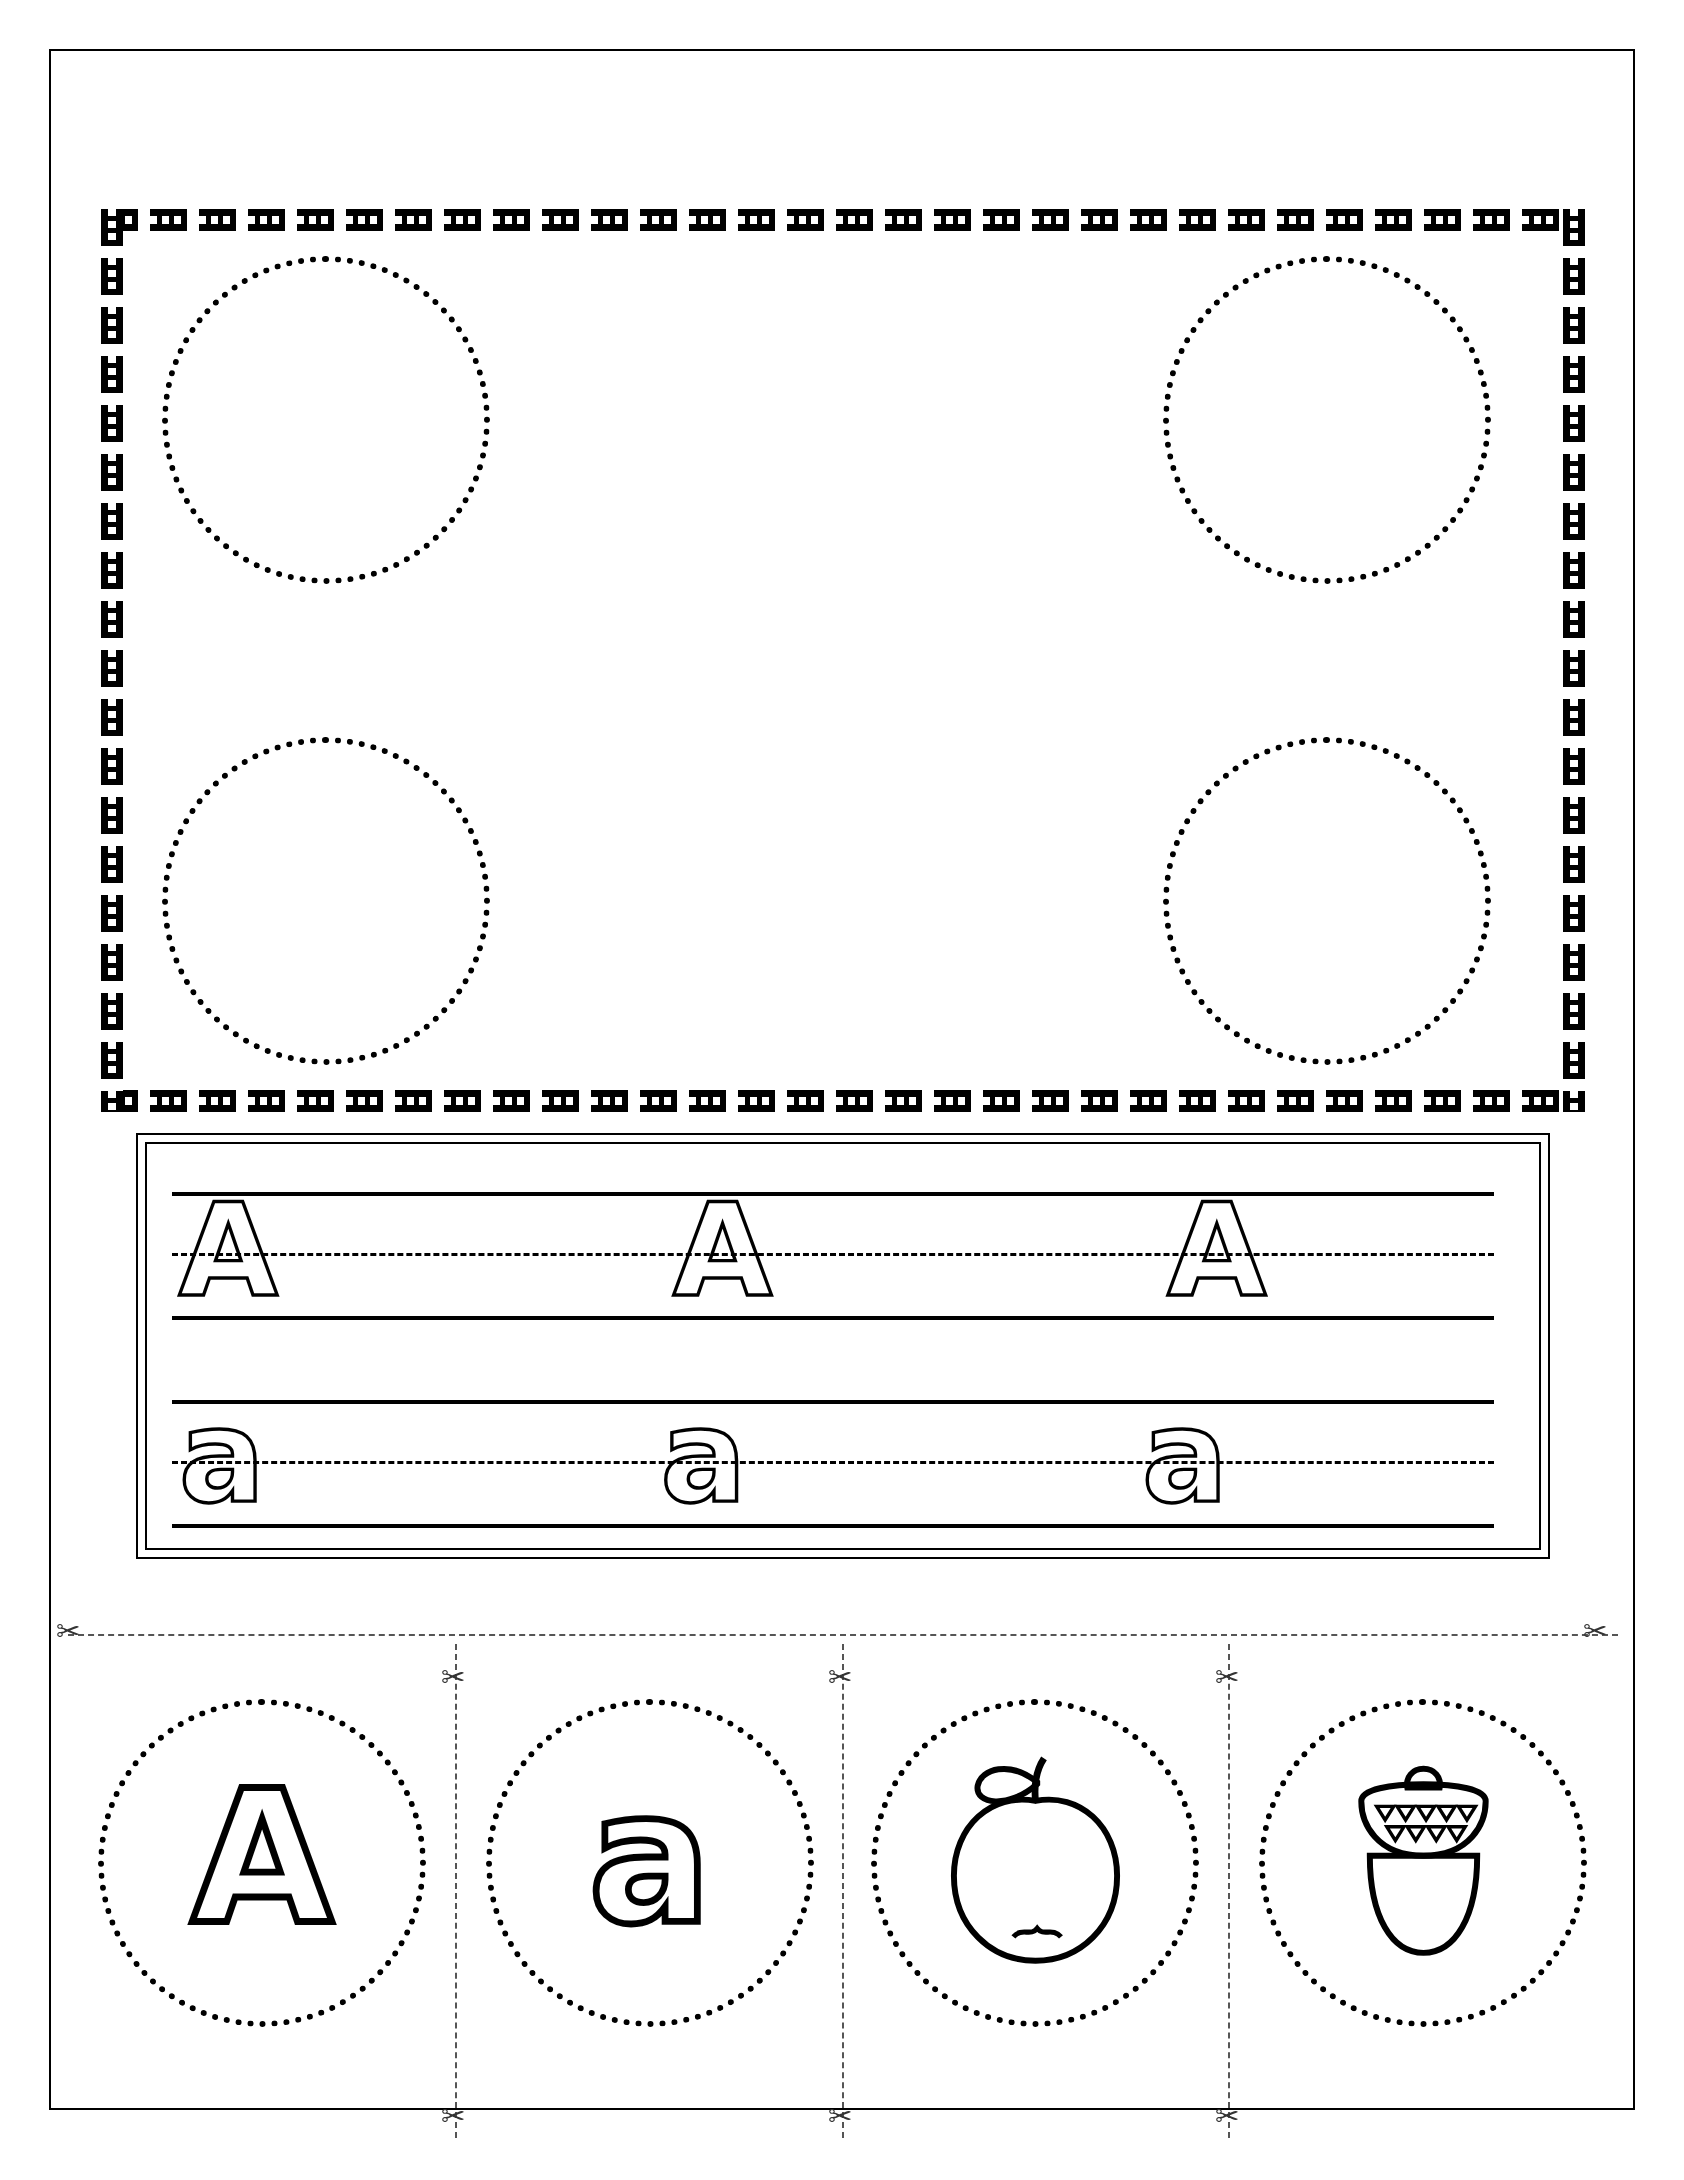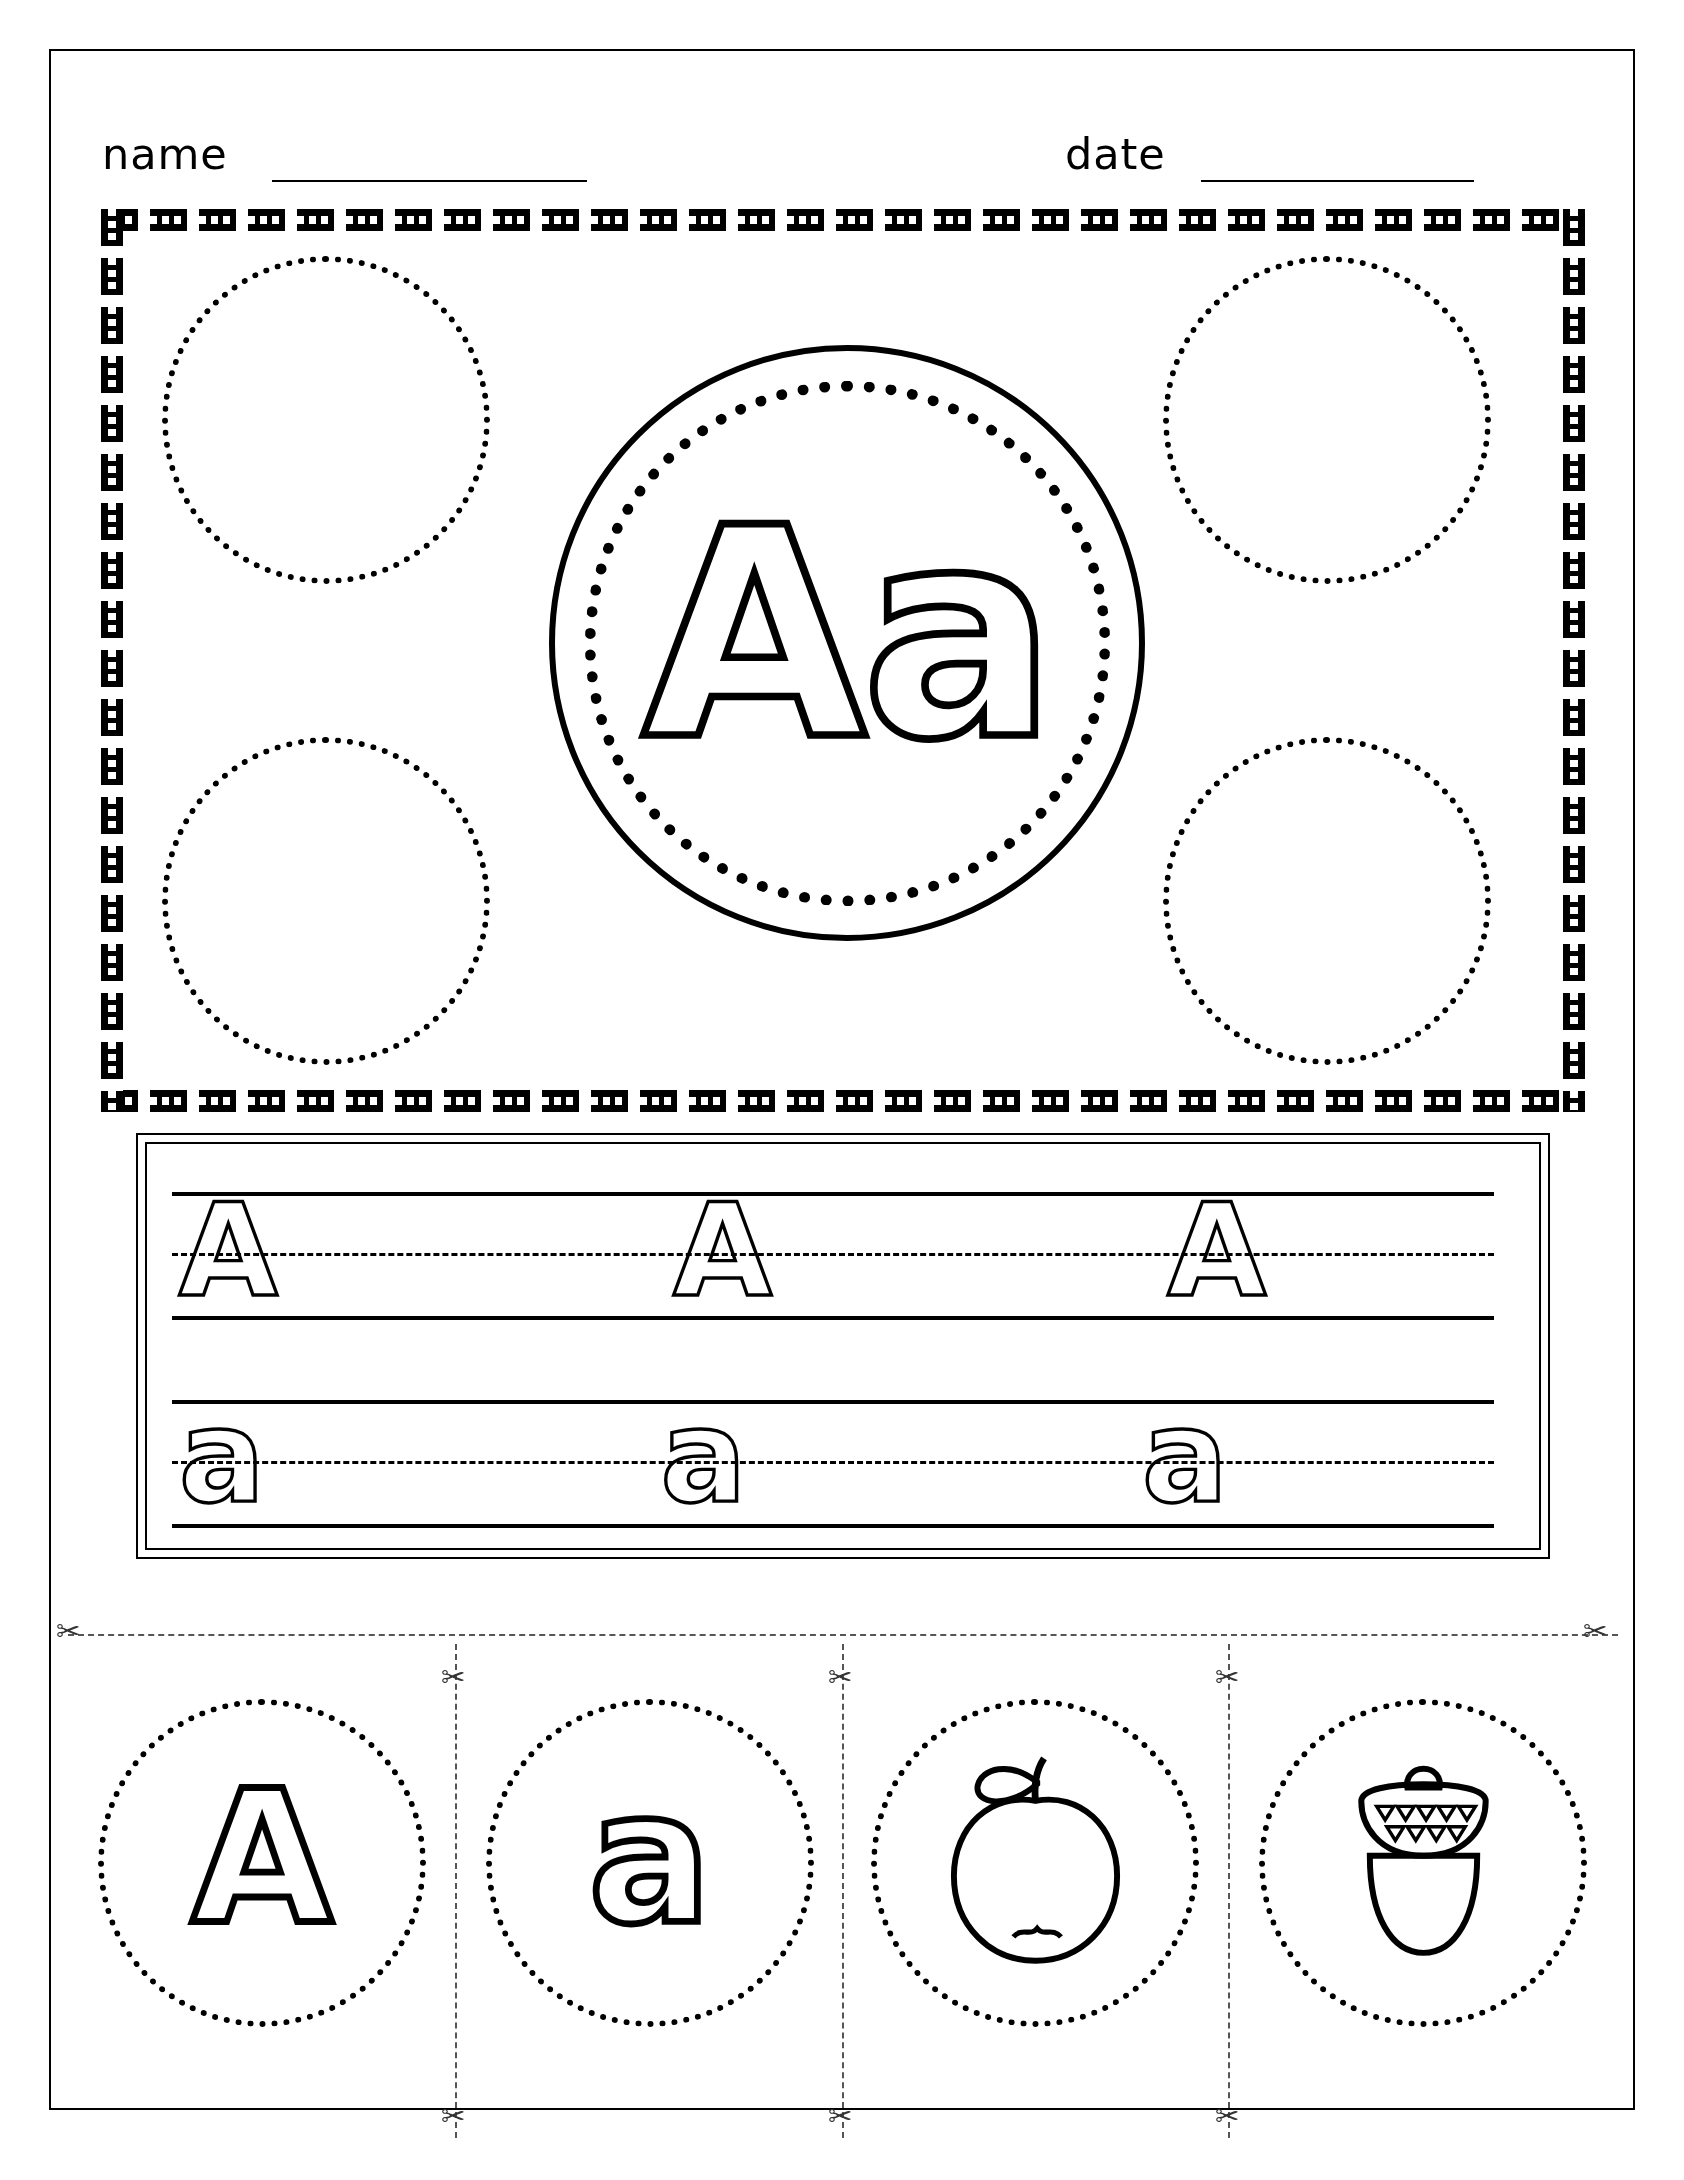--- a/index.html
+++ b/index.html
@@ -284,44 +284,33 @@
     color: #000;
   }
 </style>
 </head>
 <body>
 
 <div id="page">
 
   <div id="sheet-border"></div>
 
-  <div id="nameline">
-    <div class="nd-label" id="name-label">name</div>
-    <div class="nd-rule" id="name-rule"></div>
-    <div class="nd-label" id="date-label">date</div>
-    <div class="nd-rule" id="date-rule"></div>
-  </div>
 
   <div id="deco-frame">
     <div class="deco-edge deco-h" id="deco-top"></div>
     <div class="deco-edge deco-h" id="deco-bottom"></div>
     <div class="deco-edge deco-v" id="deco-left"></div>
     <div class="deco-edge deco-v" id="deco-right"></div>
   </div>
 
   <div class="trace-circle" id="circle-tl"></div>
   <div class="trace-circle" id="circle-tr"></div>
   <div class="trace-circle" id="circle-bl"></div>
   <div class="trace-circle" id="circle-br"></div>
 
-  <div id="medallion">
-    <div id="medallion-ring-outer"></div>
-    <div id="medallion-ring-dotted"></div>
-    <div id="medallion-letters">Aa</div>
-  </div>
 
   <div id="practice-box">
     <div id="practice-inner">
       <div class="hw-line hw-solid" id="hw-l1"></div>
       <div class="hw-line hw-dash" id="hw-l2"></div>
       <div class="hw-line hw-solid" id="hw-l3"></div>
       <div class="hw-line hw-solid" id="hw-l4"></div>
       <div class="hw-line hw-dash" id="hw-l5"></div>
       <div class="hw-line hw-solid" id="hw-l6"></div>
 

